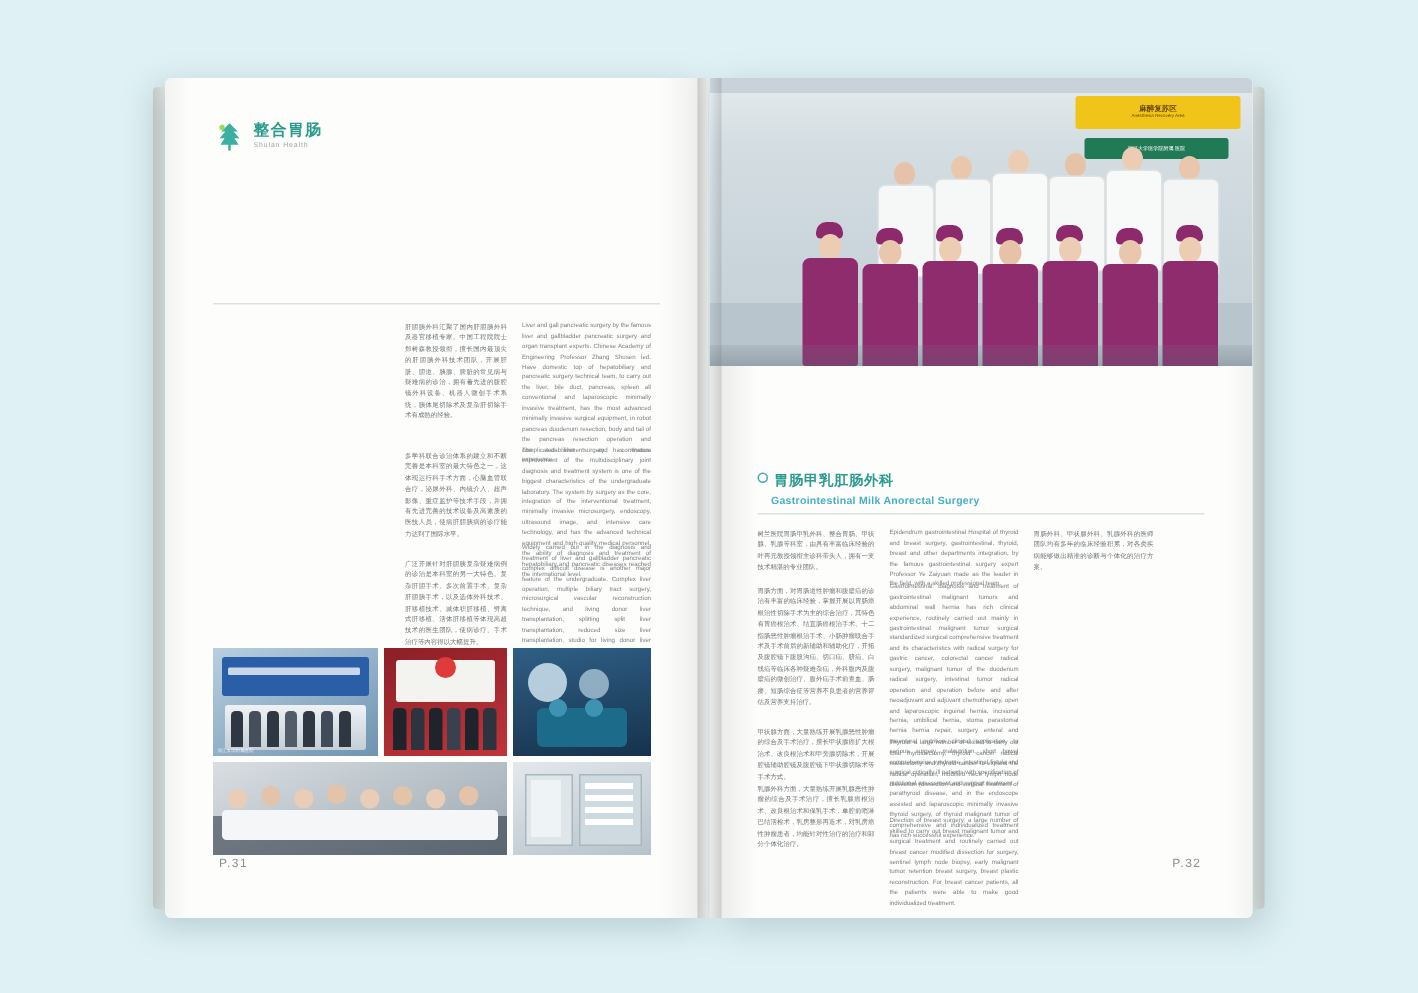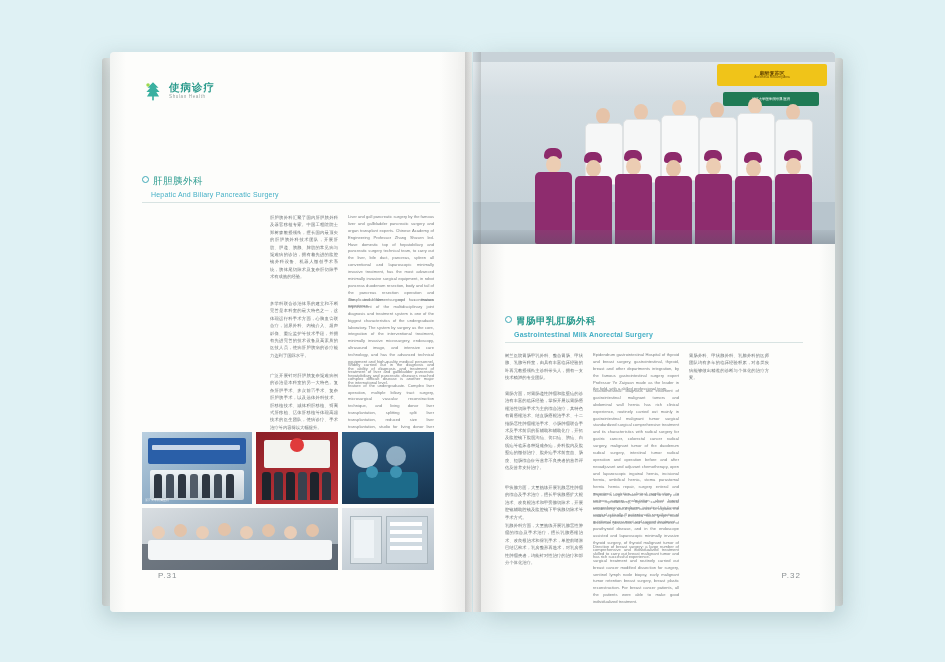--- a/index.html
+++ b/index.html
@@ -81,21 +81,21 @@
     text-align:justify;
   }
 
   
   .ph{position:absolute;overflow:hidden;}
   .ph .cap{position:absolute;left:3px;bottom:2px;font-size:3px;color:rgba(255,255,255,.8);}
 
   .page-num{
     position:absolute;bottom:32px;font-size:8px;color:#8a9093;letter-spacing:1px;
   }
-  #pn-left{left:48px;}
+  #pn-left{left:36px;}
   #pn-right{right:34px;}
 
   
   #team-photo{
     position:absolute;left:0;top:0;width:362px;height:192px;overflow:hidden;
     background:linear-gradient(#dfe6ea,#cfd9de);
   }
   .sign{
     position:absolute;border-radius:2px;
     font-size:3.4px;color:#fff;display:flex;align-items:center;justify-content:center;
@@ -116,29 +116,25 @@
 
   <div class="page" id="page-left">
 
     <div class="logo-wrap">
       <svg class="logo-mark" viewBox="0 0 40 40">
         <path d="M20 4 L30 14 L25 14 L32 22 L26 22 L31 30 L9 30 L14 22 L8 22 L15 14 L10 14 Z" fill="#3ab0a0"></path>
         <rect x="18.5" y="29" width="3" height="8" fill="#3ab0a0"></rect>
         <circle cx="11" cy="9" r="3.2" fill="#9ed94f"></circle>
       </svg>
       <div class="logo-text">
-        <span class="logo-cn">使病诊疗</span>
+        <span class="logo-cn">整合胃肠</span>
         <span class="logo-en">Shulan Health</span>
       </div>
     </div>
 
-    <div class="sec-head" style="top:118px;">
-      <div><span class="bullet"></span><span class="cn">肝胆胰外科</span></div>
-      <div class="en" style="margin-left:9px;">Hepatic And Biliary Pancreatic Surgery</div>
-    </div>
     <div class="sec-rule" style="top:150px;width:298px;"></div>
 
     <div class="col-cn" style="left:160px;top:162px;width:68px;">肝胆胰外科汇聚了国内肝胆胰外科及器官移植专家。中国工程院院士郑树森教授领衔，擅长国内最顶尖的肝胆胰外科技术团队，开展肝脏、胆道、胰腺、脾脏的常见病与疑难病的诊治，拥有着先进的腹腔镜外科设备、机器人微创手术系统，胰体尾切除术及复杂肝切除手术有成熟的经验。</div>
     <div class="col-cn" style="left:160px;top:248px;width:68px;">多学科联合诊治体系的建立和不断完善是本科室的最大特色之一，这体现运行科手术方面，心脑血管联合疗，泌尿外科、内镜介入、超声影像、重症监护等技术手段，并拥有先进完善的技术设备及高素质的医技人员，使病肝胆胰病的诊疗能力达到了国际水平。</div>
     <div class="col-cn" style="left:160px;top:320px;width:68px;">广泛开展针对肝胆胰复杂疑难病例的诊治是本科室的另一大特色。复杂肝胆手术、多次前置手术、复杂肝胆胰手术，以及选体外科技术、肝移植技术、减体积肝移植、劈离式肝移植、活体肝移植等体现高超技术的医生团队，使病诊疗、手术治疗等内容得以大幅提升。</div>
 
     <div class="col-en" style="left:238px;top:162px;width:86px;">Liver and gall pancreatic surgery by the famous liver and gallbladder pancreatic surgery and organ transplant experts. Chinese Academy of Engineering Professor Zhang Shusen led. Have domestic top of hepatobiliary and pancreatic surgery technical team, to carry out the liver, bile duct, pancreas, spleen all conventional and laparoscopic minimally invasive treatment, has the most advanced minimally invasive surgical equipment, in robot pancreas duodenum resection, body and tail of the pancreas resection operation and complicated liver surgery has mature experience.</div>
     <div class="col-en" style="left:238px;top:245px;width:86px;">The establishment and continuous improvement of the multidisciplinary joint diagnosis and treatment system is one of the biggest characteristics of the undergraduate laboratory. The system by surgery as the core, integration of the interventional treatment, minimally invasive microsurgery, endoscopy, ultrasound image, and intensive care technology, and has the advanced technical equipment and high-quality medical personnel, the ability of diagnosis and treatment of hepatobiliary and pancreatic diseases reached the international level.</div>
     <div class="col-en" style="left:238px;top:310px;width:86px;">Widely carried out in the diagnosis and treatment of liver and gallbladder pancreatic complex difficult disease is another major feature of the undergraduate. Complex liver operation, multiple biliary tract surgery, microsurgical vascular reconstruction technique, and living donor liver transplantation, splitting split liver transplantation, reduced size liver transplantation, studio for living donor liver transplantation reflect the popularity of superb technical level operation to further improve the complex of hepatobiliary and pancreatic diseases blood plain.</div>
 

